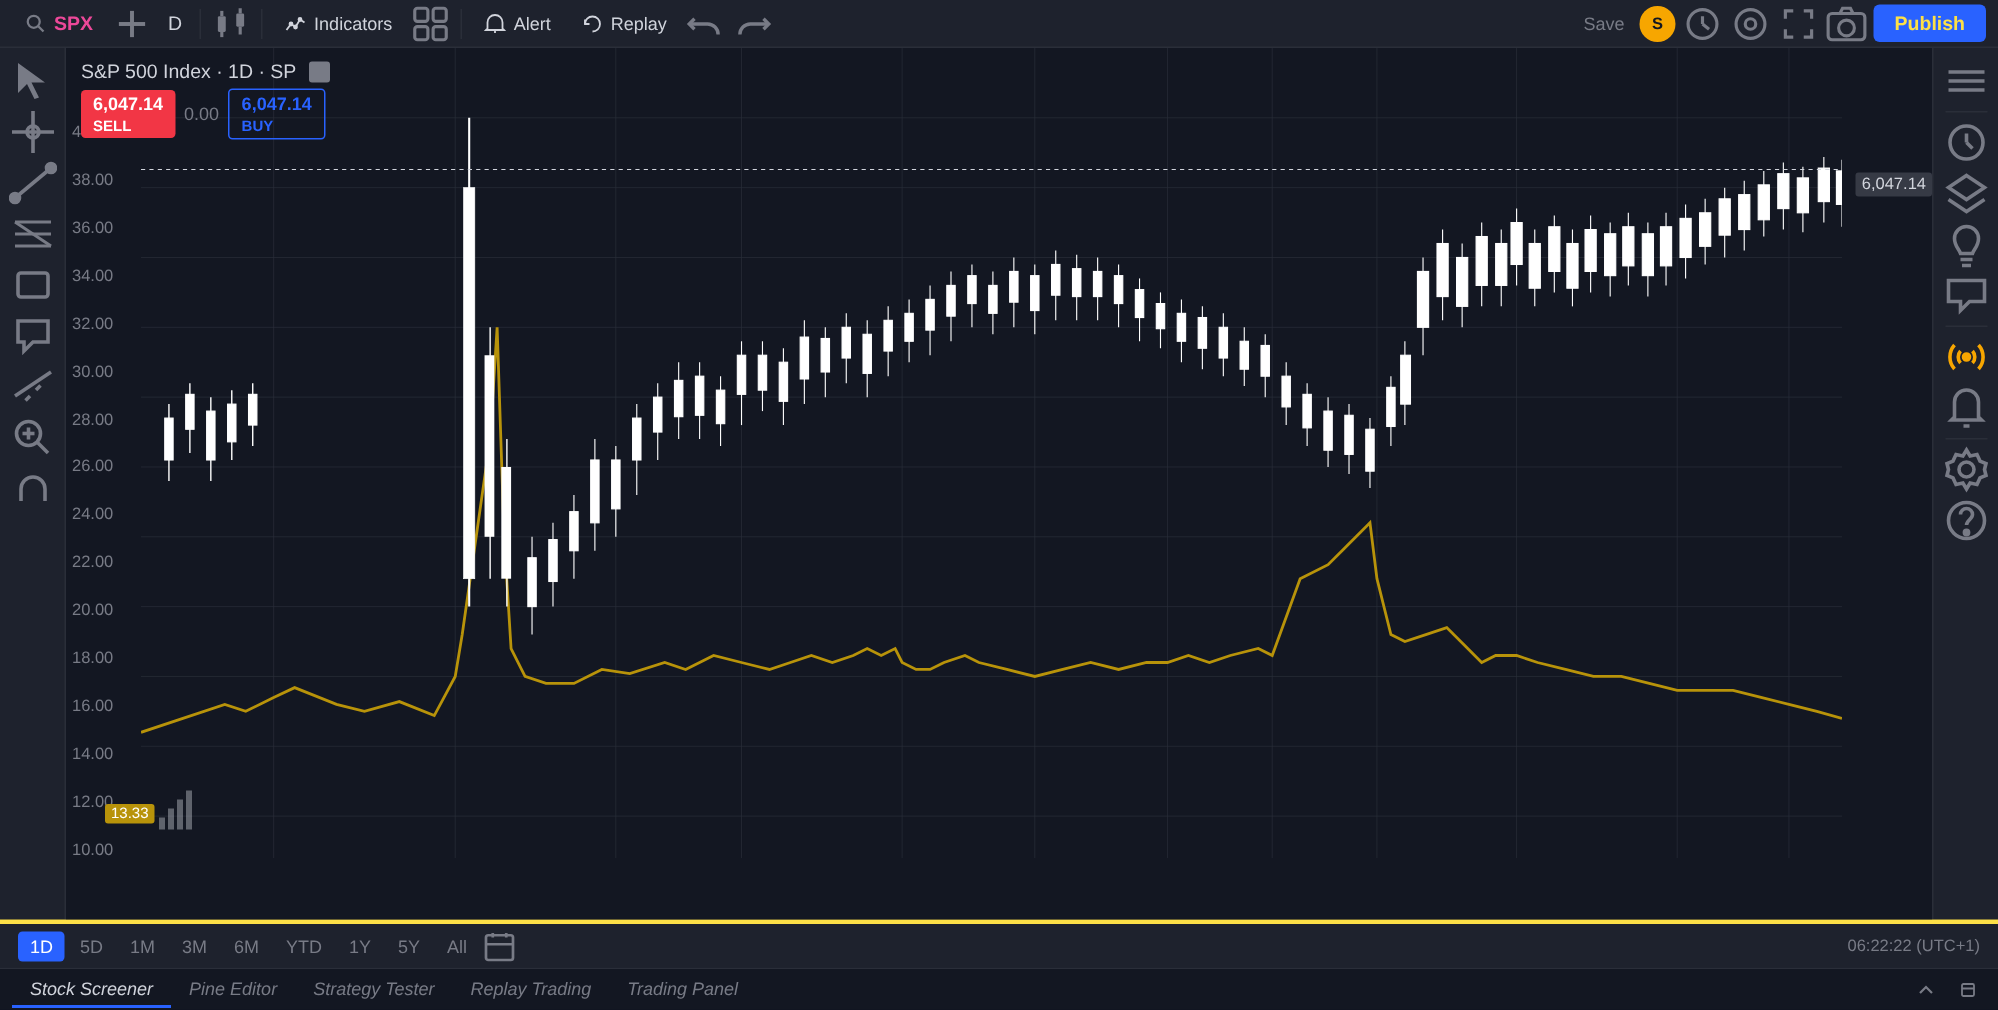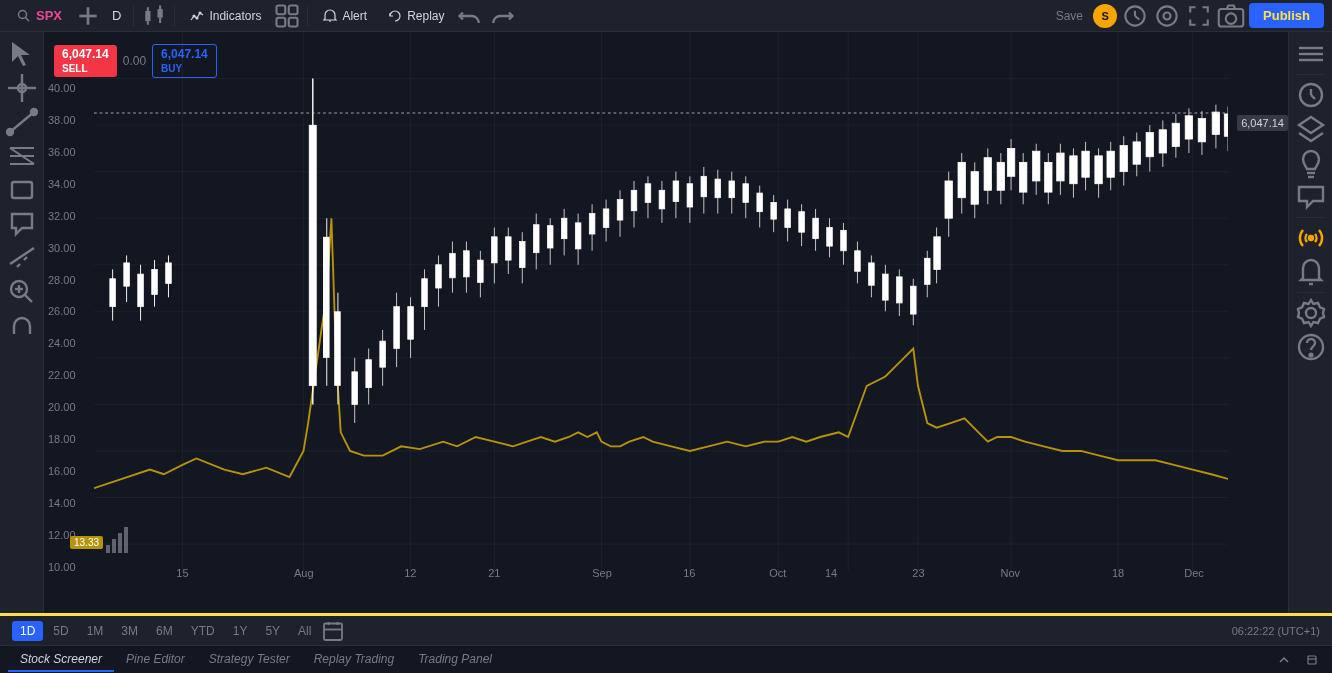--- a/index.html
+++ b/index.html
@@ -617,20 +617,24 @@
         <path d="M4 8 A4 4 0 0 1 12 8"></path>
         <line x1="4" y1="8" x2="4" y2="12"></line>
           <line x1="12" y1="8" x2="12" y2="12"></line>
       </svg>
     </button>
   </div>
 
   <div class="chart-area">
 
     <div class="chart-header">
+      <div class="chart-title">
+        <span>S&amp;P 500 Index · 1D · SP</span>
+        <div class="chart-title-dot"></div>
+      </div>
       <div class="price-badges">
         <div class="sell-badge">
           <span>6,047.14</span>
           <br><small>SELL</small>
         </div>
         <span class="price-change">0.00</span>
         <div class="buy-badge">
           <span>6,047.14</span>
           <br><small>BUY</small>
         </div>
@@ -936,34 +940,20 @@
       <span class="y-label-left">16.00</span>
       <span class="y-label-left">14.00</span>
       <span class="y-label-left">12.00</span>
       <span class="y-label-left">10.00</span>
     </div>
 
     <div class="vix-price-label" style="top: 504px; left: 0; margin-left: 26px;">
       <span>13.33</span>
     </div>
 
-    <div class="x-axis">
-      <span class="x-label" style="left: 7.8%;">15</span>
-      <span class="x-label" style="left: 18.5%;">Aug</span>
-      <span class="x-label" style="left: 27.9%;">12</span>
-      <span class="x-label" style="left: 35.3%;">21</span>
-      <span class="x-label" style="left: 44.8%;">Sep</span>
-      <span class="x-label" style="left: 52.5%;">16</span>
-      <span class="x-label" style="left: 60.3%;">Oct</span>
-      <span class="x-label" style="left: 65.0%;">14</span>
-      <span class="x-label" style="left: 72.7%;">23</span>
-      <span class="x-label" style="left: 80.8%;">Nov</span>
-      <span class="x-label" style="left: 90.3%;">18</span>
-      <span class="x-label" style="left: 97.0%;">Dec</span>
-    </div>
 
     <div class="tv-logo">
       <svg viewBox="0 0 30 30" width="30" height="30" fill="#d1d4dc">
         <rect x="2" y="20" width="4" height="8"></rect>
           <rect x="8" y="14" width="4" height="14"></rect>
         <rect x="14" y="8" width="4" height="20"></rect>
           <rect x="20" y="2" width="4" height="26"></rect>
       </svg>
     </div>
 

